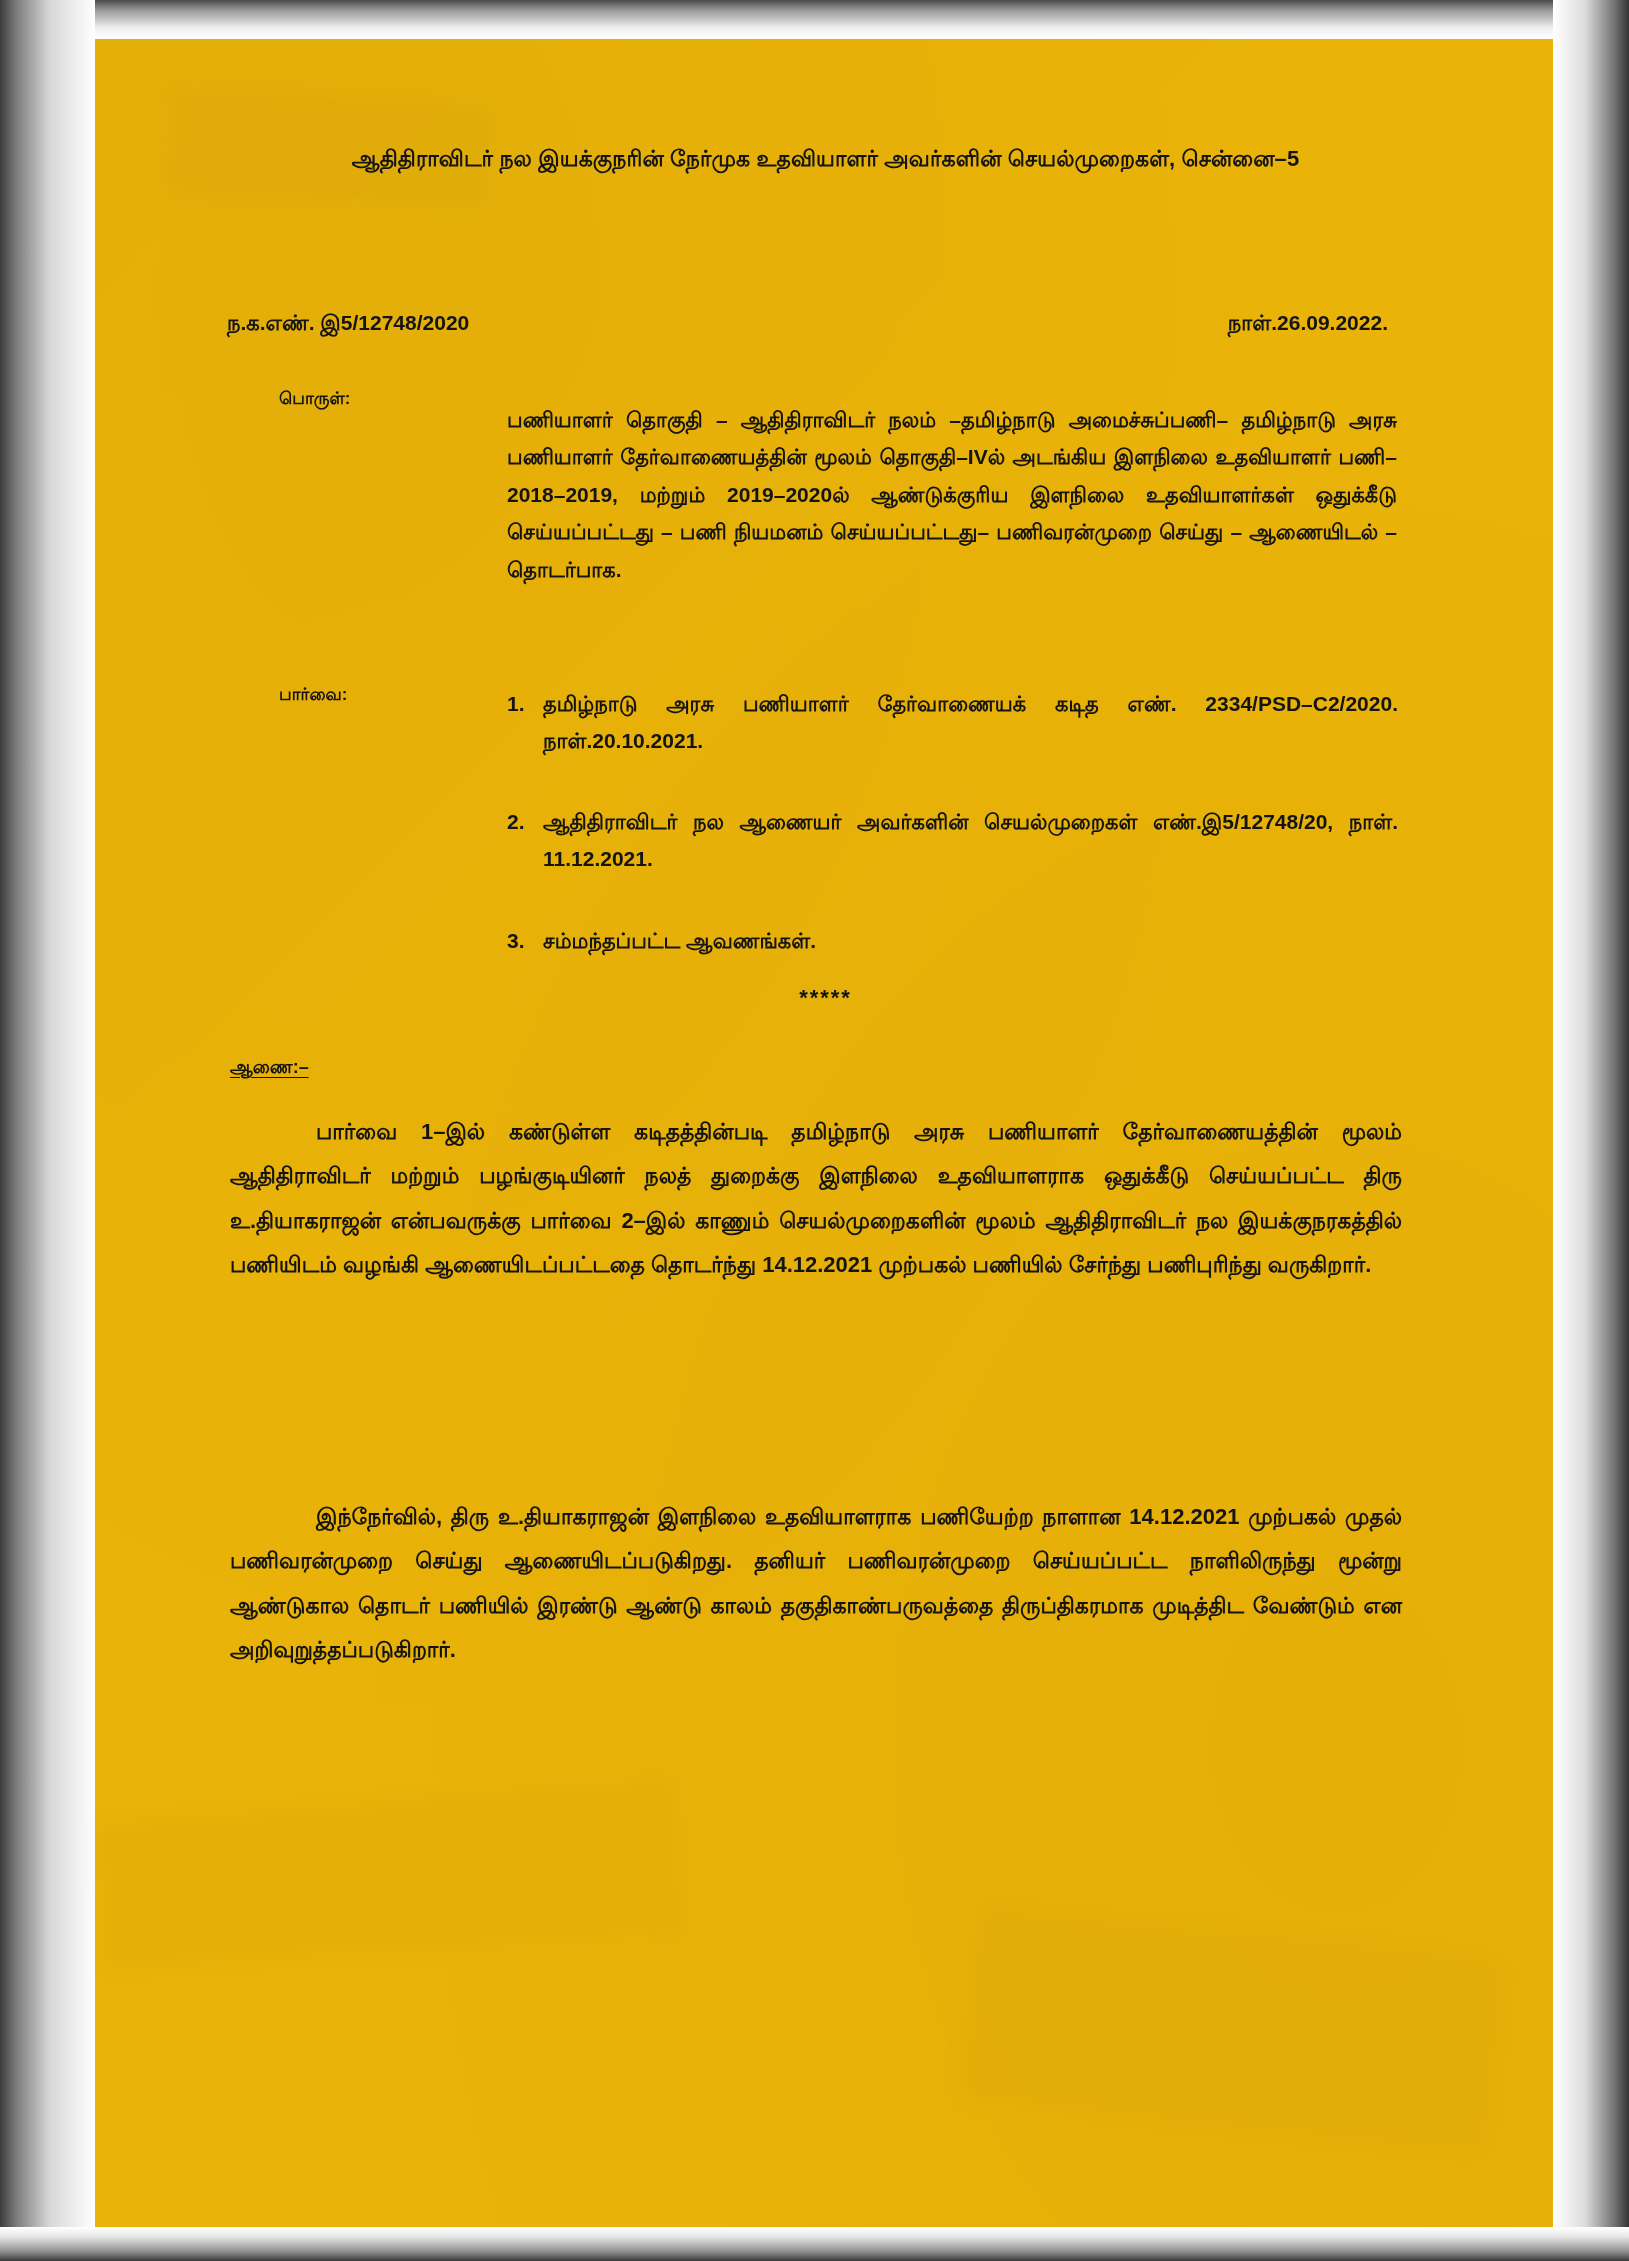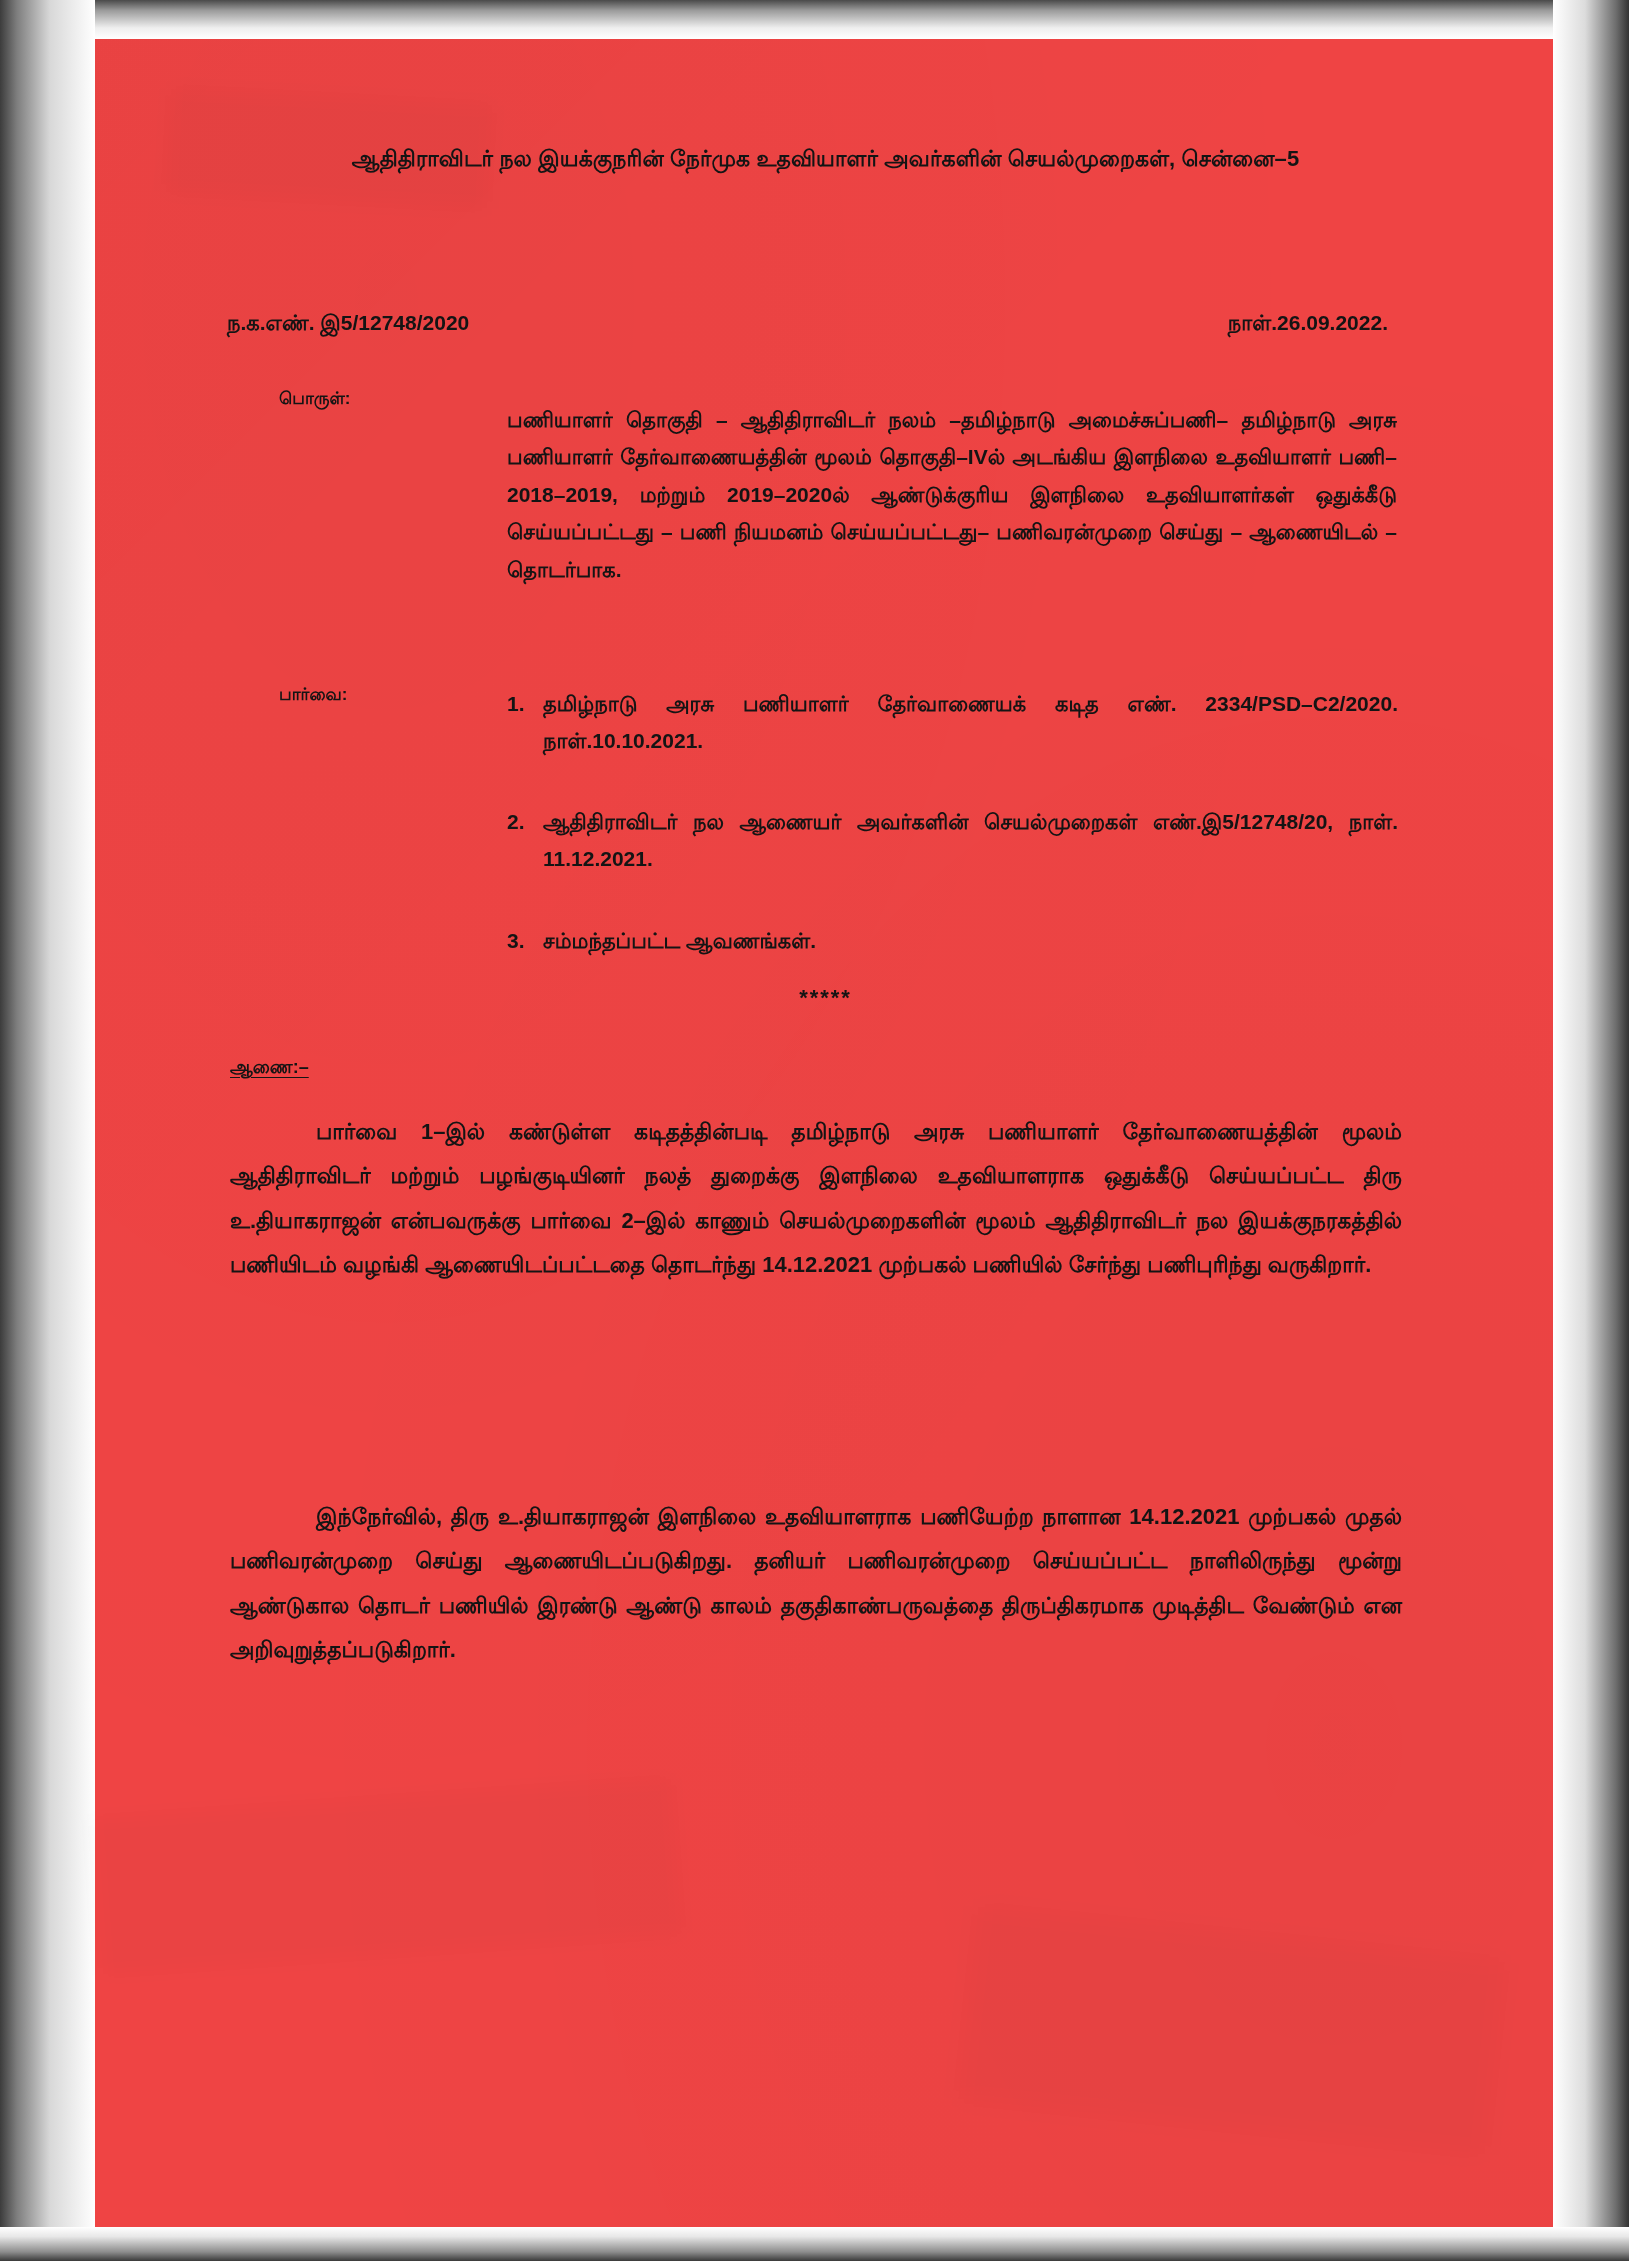--- a/index.html
+++ b/index.html
@@ -4,21 +4,21 @@
 <style>
   html, body {
     margin: 0;
     padding: 0;
     background: #6f6f6f;
   }
   .page {
     position: relative;
     width: 1630px;
     height: 2261px;
-    background: #ef4444;
+    background: #eab308;
     overflow: hidden;
     font-family: "Liberation Sans", sans-serif;
     color: #141414;
   }
   
   .scan-edge-left {
     position: absolute;
     left: 0; top: 0;
     width: 95px; height: 100%;
     background: linear-gradient(to right, #3c3c3c 0px, #7e7e7e 17px, #d8d8d8 50px, #ffffff 95px);
@@ -199,21 +199,21 @@
     </div>
 
     <div class="block-label" id="lbl-porul">பொருள்:</div>
 
     <div class="just-para" id="subject-text">பணியாளர் தொகுதி – ஆதிதிராவிடர் நலம் –தமிழ்நாடு அமைச்சுப்பணி– தமிழ்நாடு அரசு பணியாளர் தேர்வாணையத்தின் மூலம் தொகுதி–IVல் அடங்கிய இளநிலை உதவியாளர் பணி–2018–2019, மற்றும் 2019–2020ல் ஆண்டுக்குரிய இளநிலை உதவியாளர்கள் ஒதுக்கீடு செய்யப்பட்டது – பணி நியமனம் செய்யப்பட்டது– பணிவரன்முறை செய்து – ஆணையிடல் – தொடர்பாக.</div>
 
     <div class="block-label" id="lbl-paarvai">பார்வை:</div>
 
     <div class="ref-item" id="ref-1">
       <span class="ref-num">1.</span>
-      <span class="ref-body">தமிழ்நாடு அரசு பணியாளர் தேர்வாணையக் கடித எண். 2334/PSD–C2/2020. நாள்.10.10.2021.</span>
+      <span class="ref-body">தமிழ்நாடு அரசு பணியாளர் தேர்வாணையக் கடித எண். 2334/PSD–C2/2020. நாள்.20.10.2021.</span>
     </div>
 
     <div class="ref-item" id="ref-2">
       <span class="ref-num">2.</span>
       <span class="ref-body">ஆதிதிராவிடர் நல ஆணையர் அவர்களின் செயல்முறைகள் எண்.இ5/12748/20, நாள். 11.12.2021.</span>
     </div>
 
     <div class="ref-item" id="ref-3">
       <span class="ref-num">3.</span>
       <span class="ref-body">சம்மந்தப்பட்ட ஆவணங்கள்.</span>

